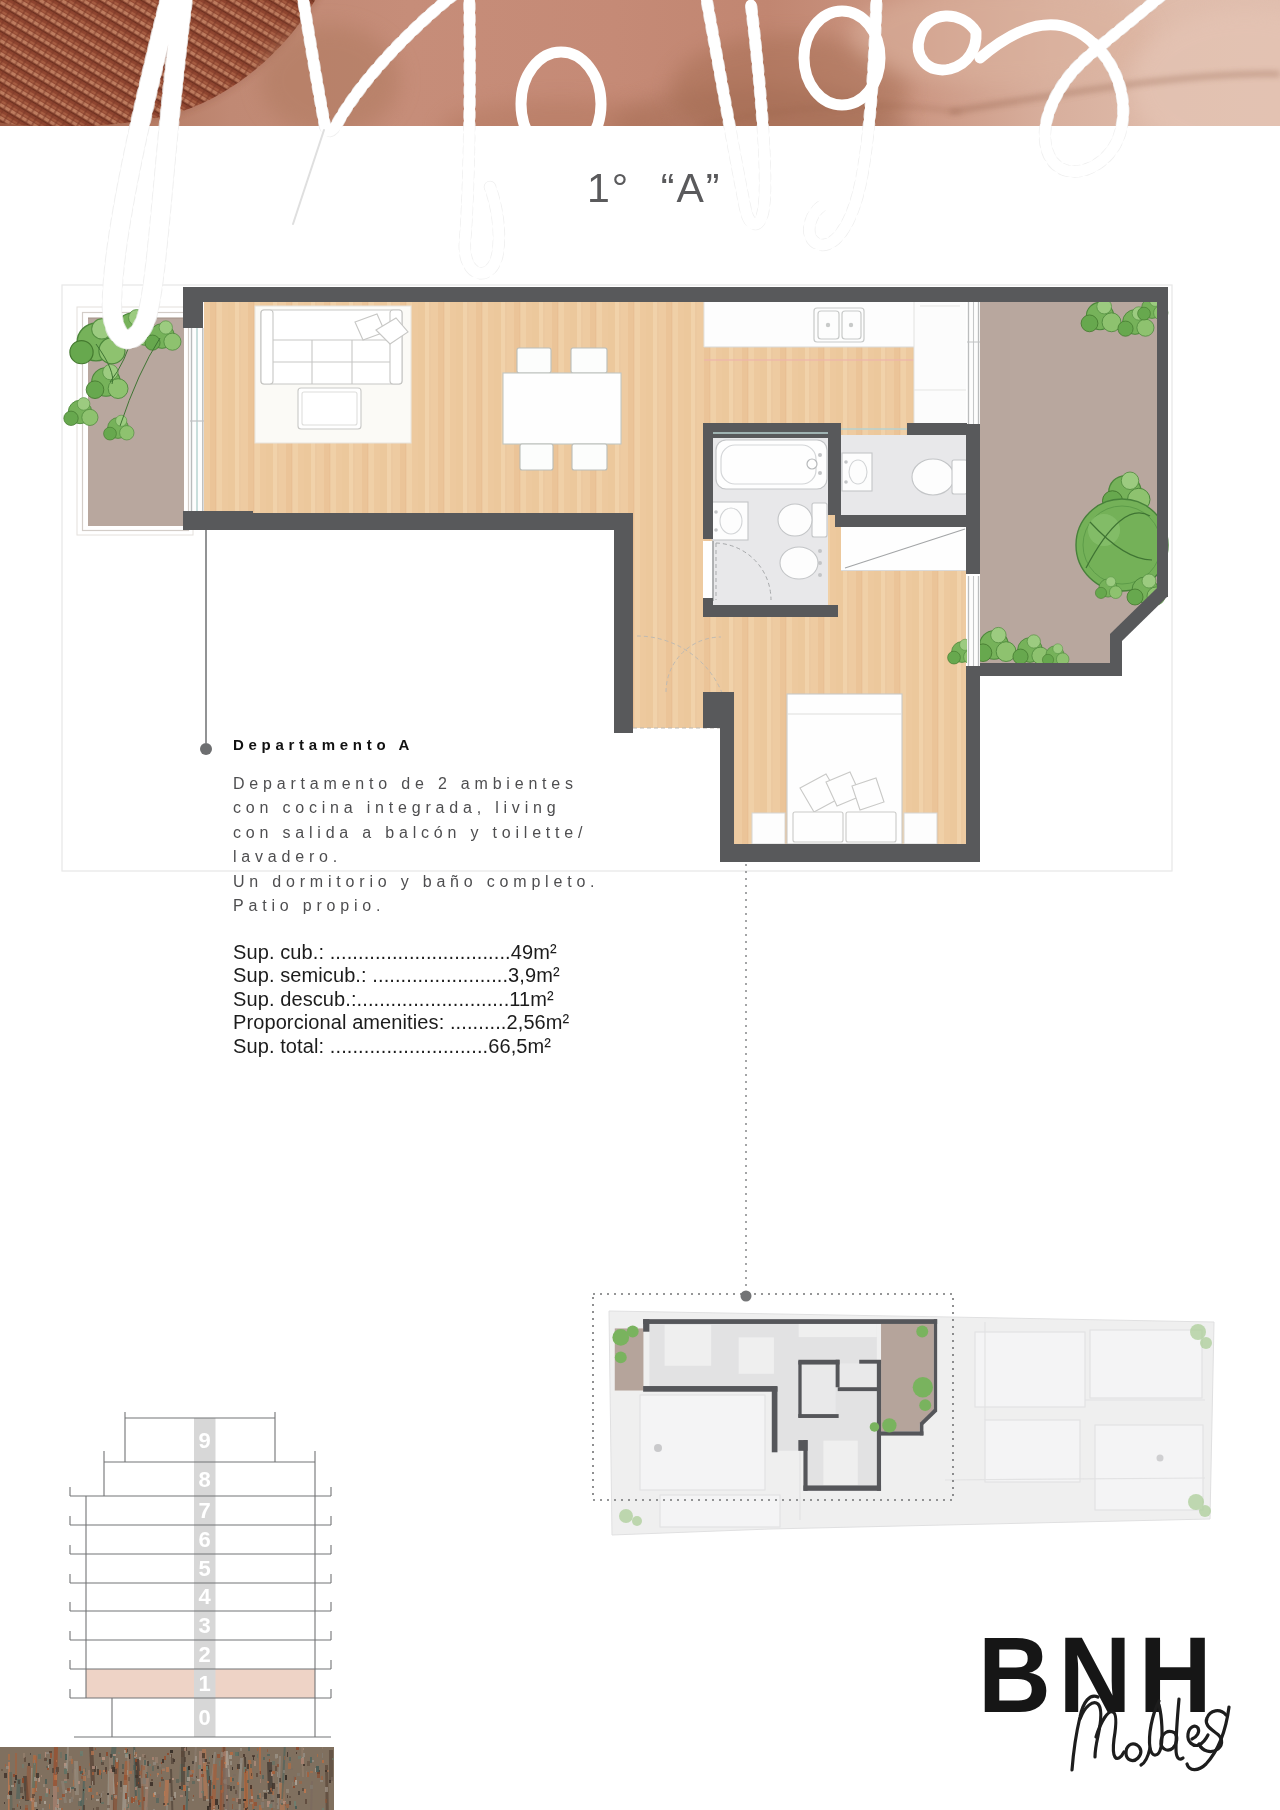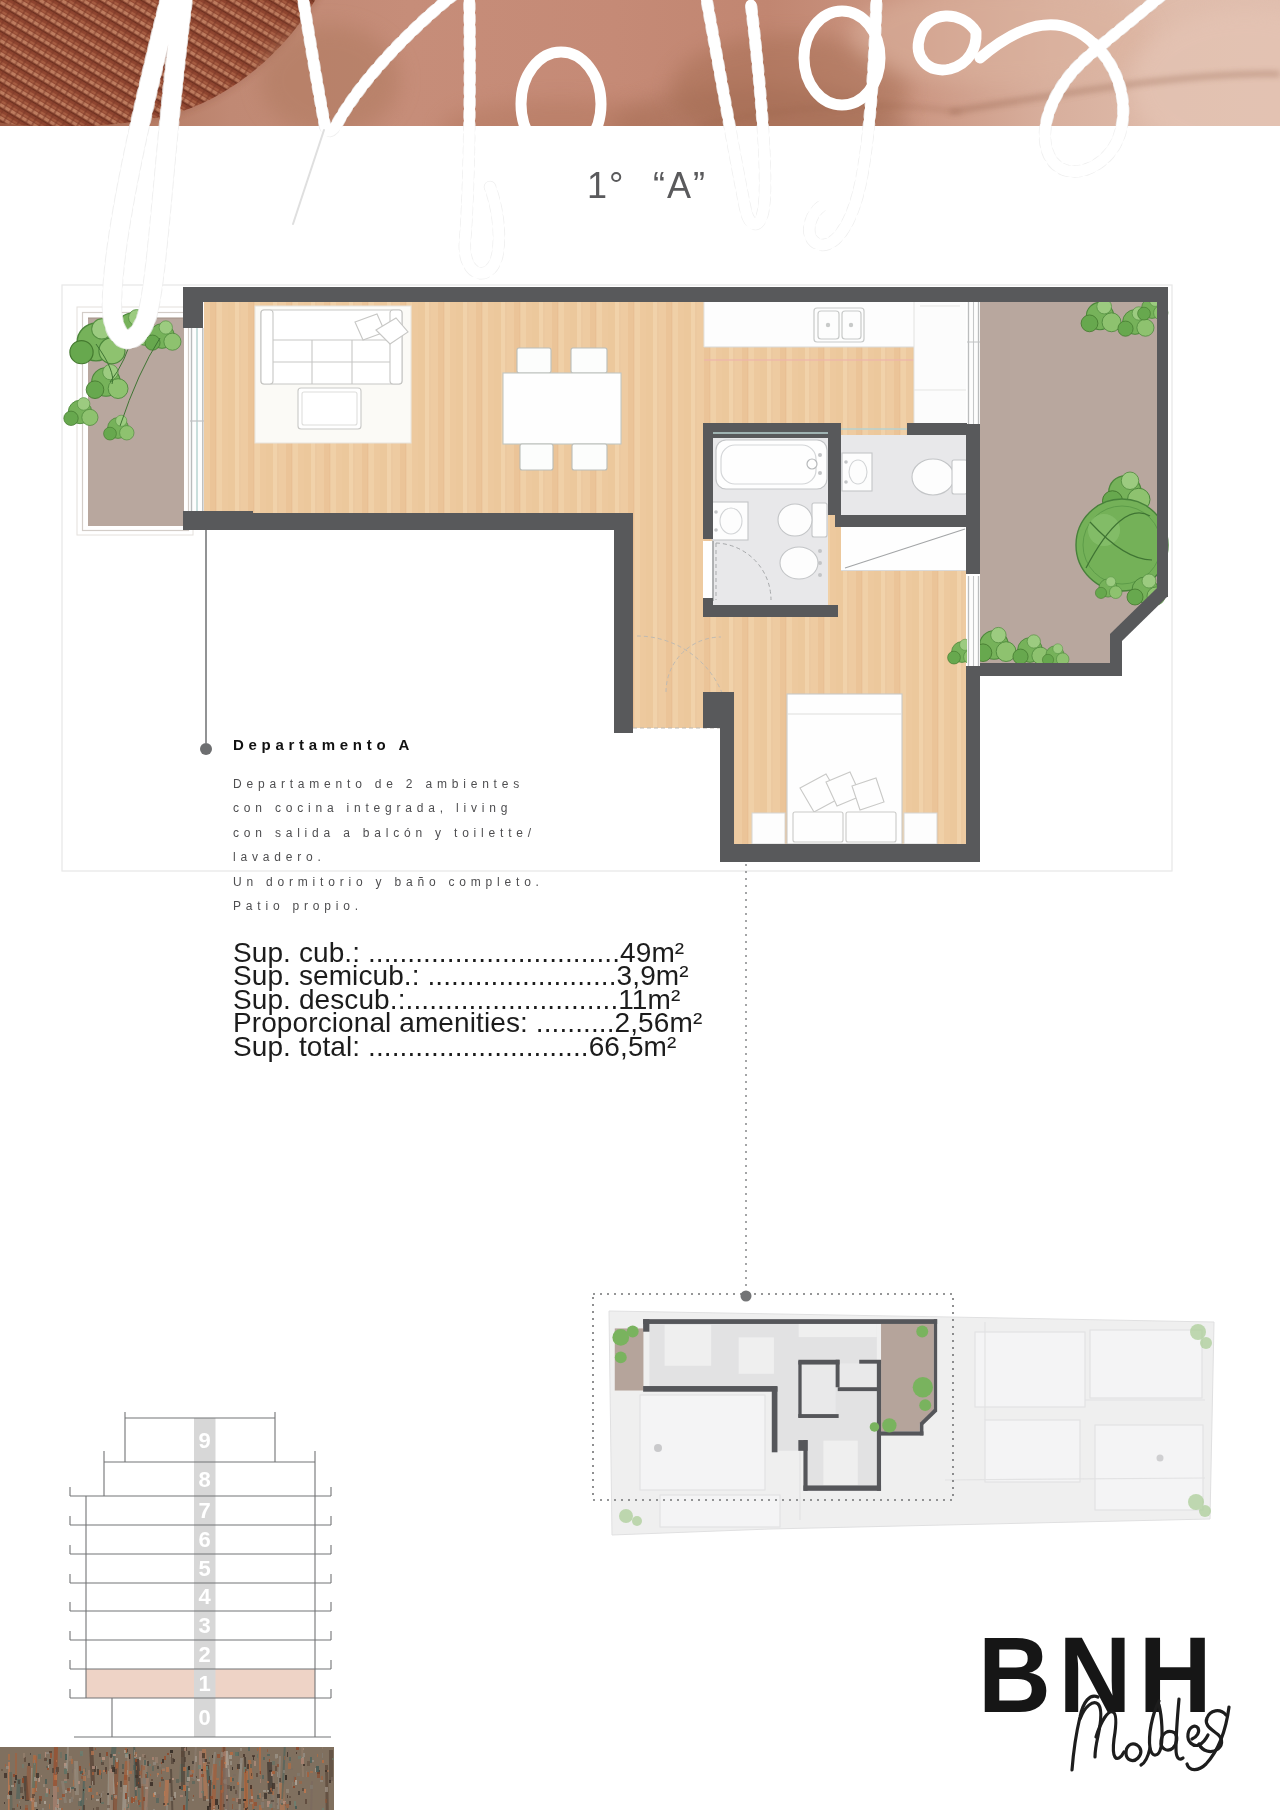--- a/index.html
+++ b/index.html
@@ -1,22 +1,22 @@
 <!DOCTYPE html>
 <html><head>
 <meta charset="utf-8">
 <style>
   html,body{margin:0;padding:0;}
   body{width:1280px;height:1810px;position:relative;background:#ffffff;overflow:hidden;
        font-family:"Liberation Sans", sans-serif;}
   .abs{position:absolute;}
-  #unitlabel{left:587px;top:165px;font-size:36px;color:#5a5a5c;letter-spacing:2px;font-weight:400;}
+  #unitlabel{left:587px;top:165px;font-size:41px;color:#5a5a5c;letter-spacing:2px;font-weight:400;}
   #deptA{left:233px;top:736px;font-size:15px;font-weight:bold;color:#111;letter-spacing:4.7px;}
-  #desc{left:233px;top:772px;font-size:12px;color:#4e4e50;letter-spacing:4.8px;line-height:24.4px;white-space:pre;}
-  #sups{left:233px;top:941px;font-size:28px;color:#1c1c1c;letter-spacing:0.1px;line-height:23.4px;white-space:pre;}
+  #desc{left:233px;top:772px;font-size:16px;color:#4e4e50;letter-spacing:4.8px;line-height:24.4px;white-space:pre;}
+  #sups{left:233px;top:941px;font-size:20px;color:#1c1c1c;letter-spacing:0.1px;line-height:23.4px;white-space:pre;}
 </style>
 </head>
 <body>
 
 <svg class="abs" style="left:0;top:0;z-index:3" width="1280" height="560" viewBox="0 0 1280 560">
 <defs>
   <linearGradient id="bandg" x1="0" y1="0" x2="1280" y2="0" gradientUnits="userSpaceOnUse">
     <stop offset="0" stop-color="#9d5c45"></stop>
     <stop offset="0.09" stop-color="#b37860"></stop>
     <stop offset="0.18" stop-color="#c08974"></stop>

